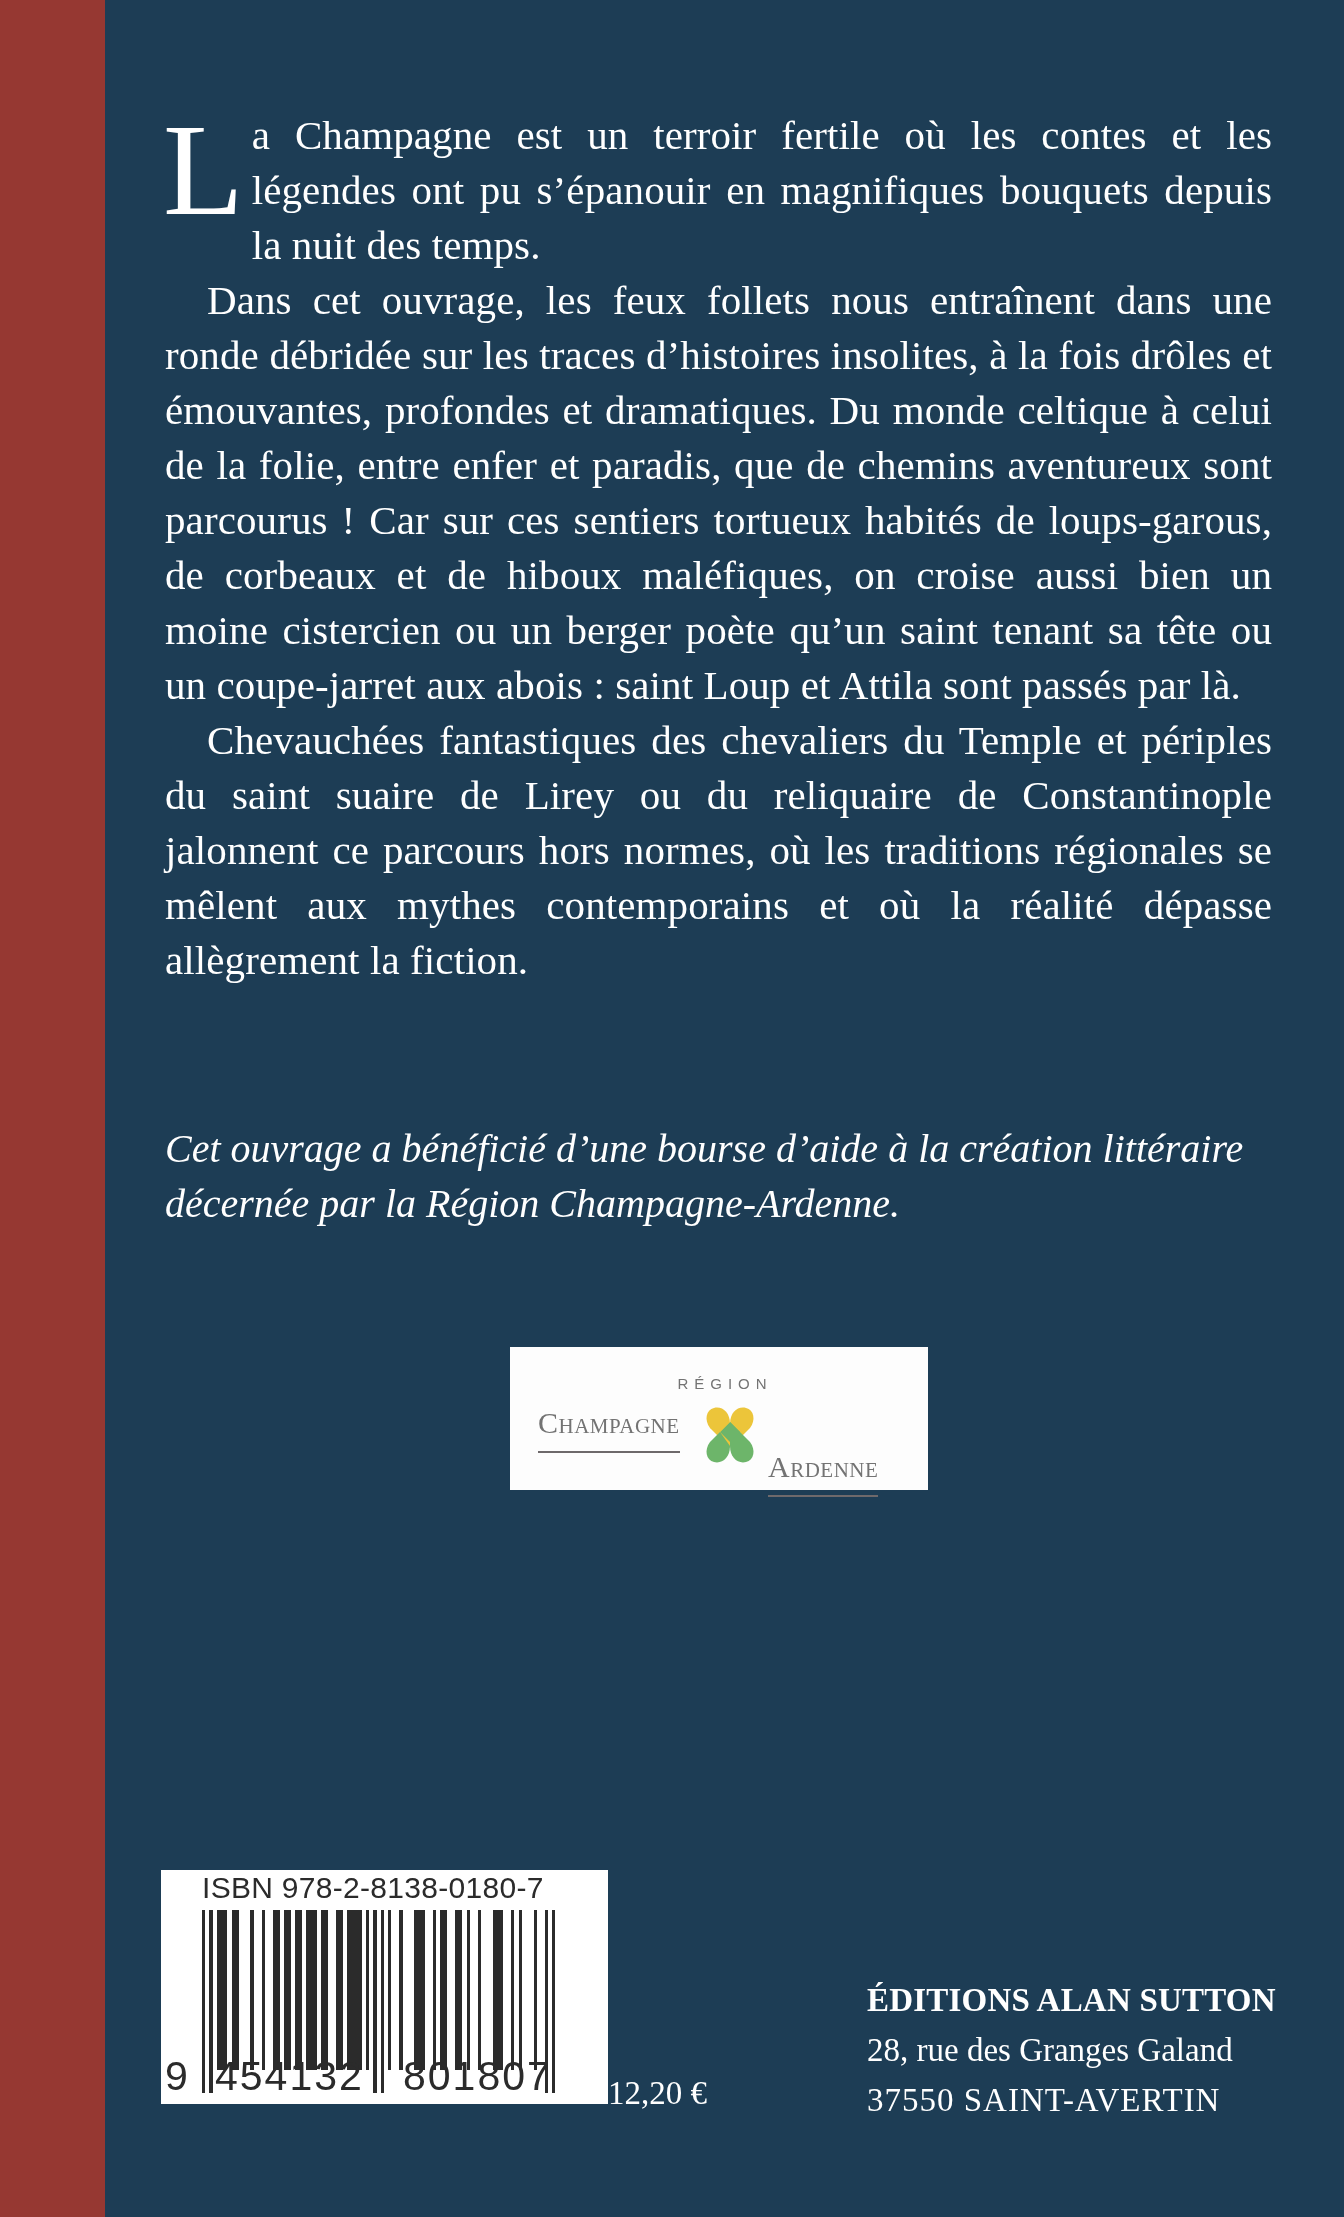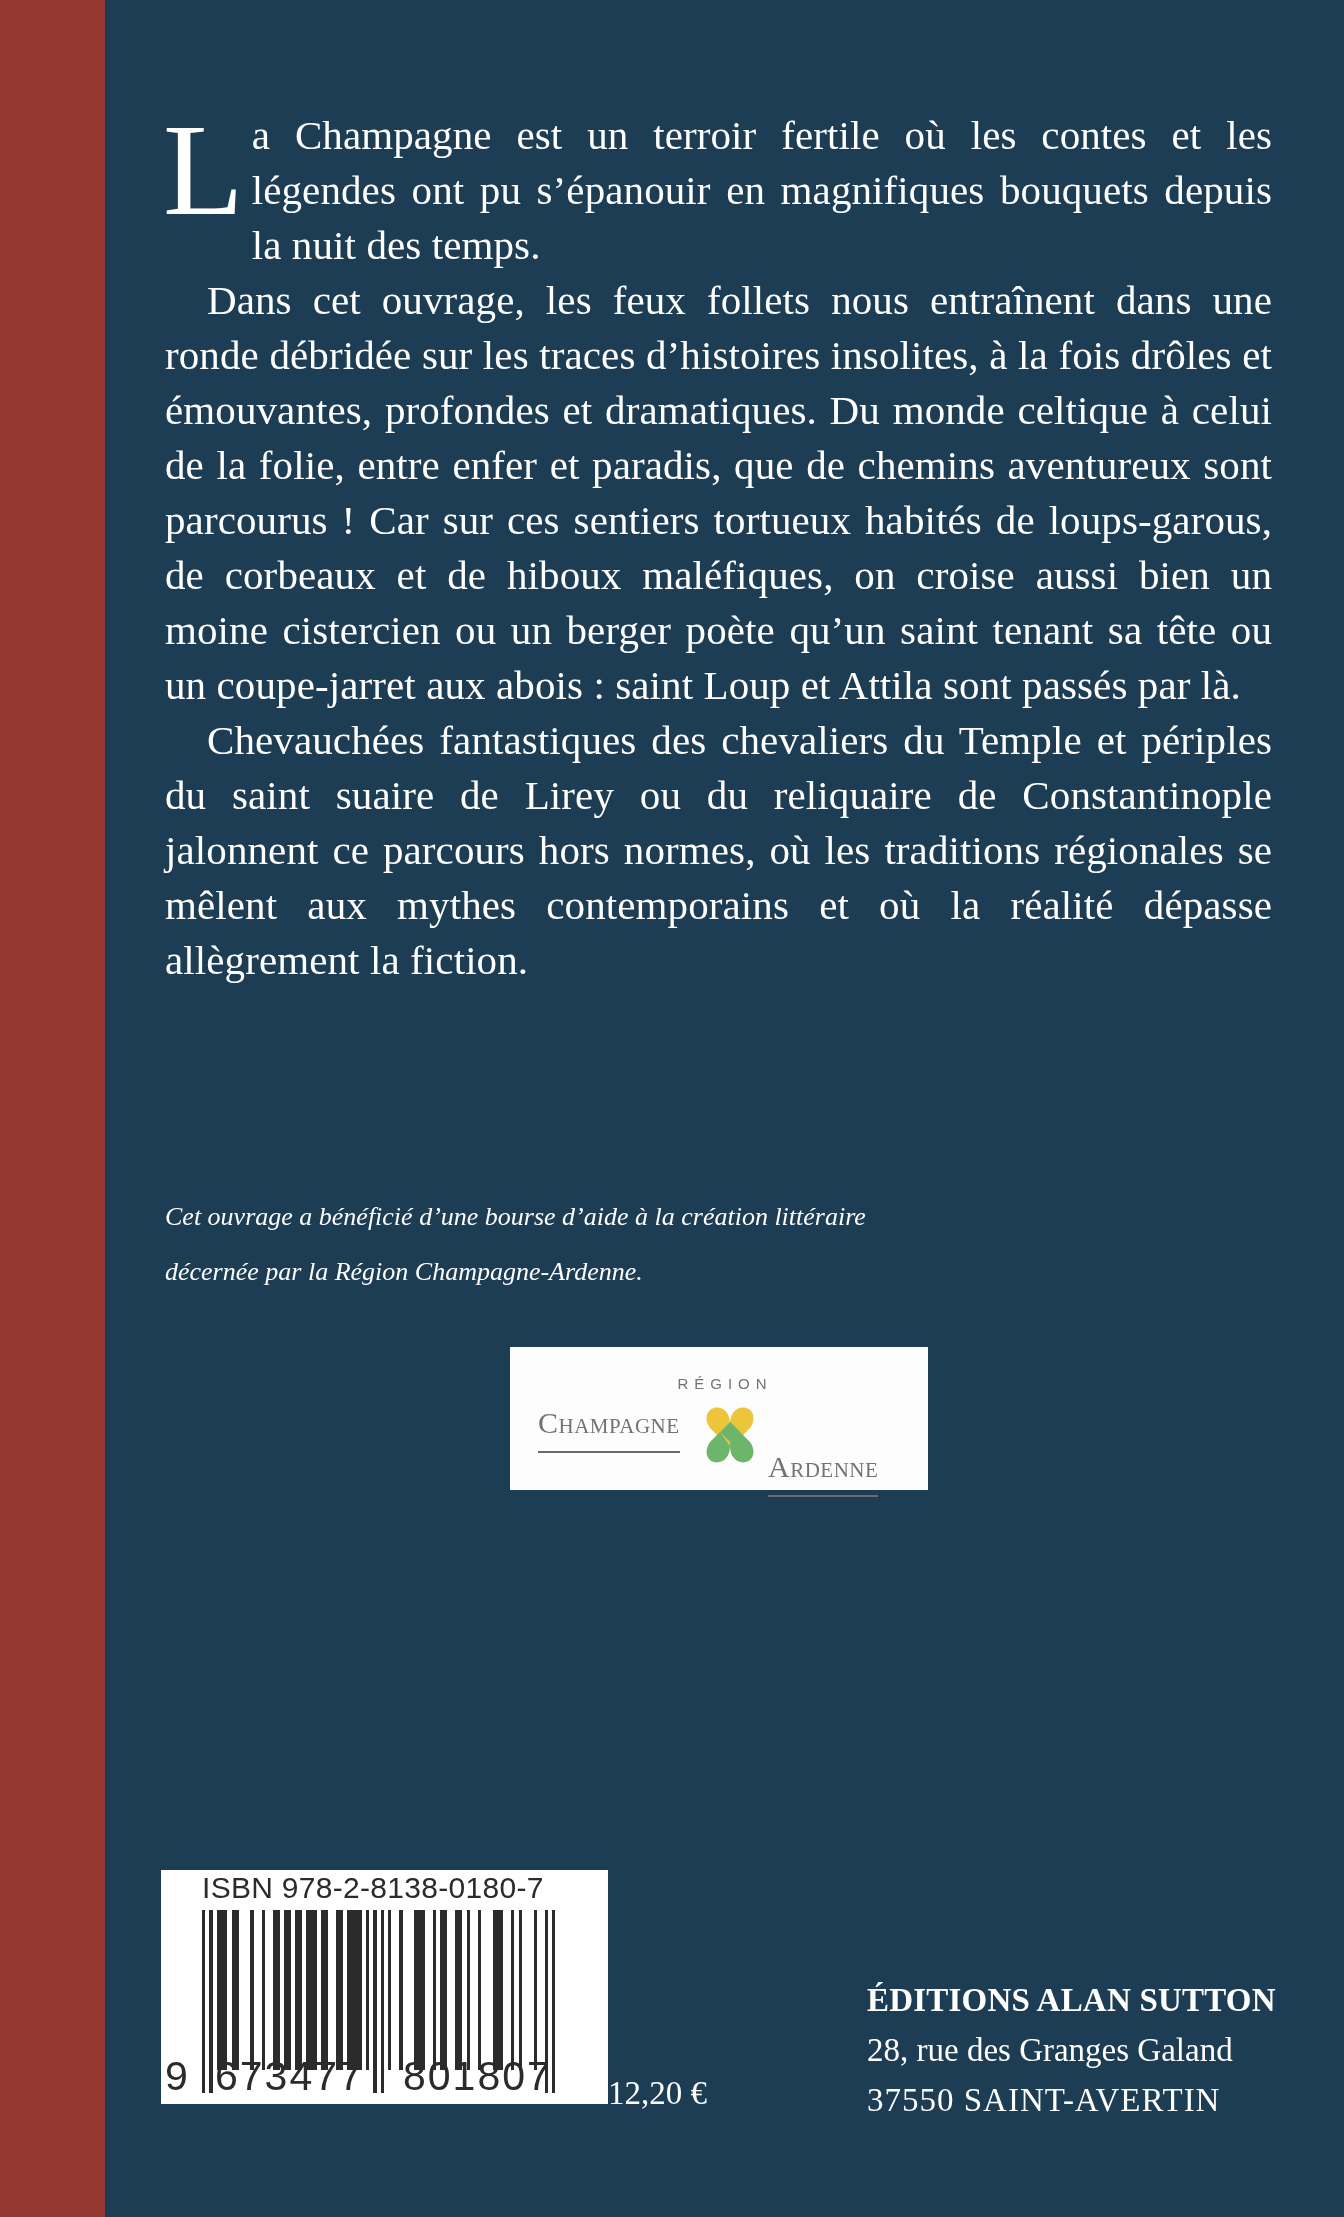--- a/index.html
+++ b/index.html
@@ -30,24 +30,24 @@
   .dropcap {
     float: left;
     font-size: 132px;
     line-height: 100px;
     height: 100px;
     margin: 12px 8px 0 -2px;
     padding-top: 0;
   }
   .grant {
     position: absolute;
-    left: 165px; top: 1189px;
+    left: 165px; top: 1121px;
     width: 1107px;
     font-style: italic;
-    font-size: 26px;
+    font-size: 40px;
     line-height: 55px;
     text-align: justify;
   }
   .grant span { display: block; }
   .logo-box {
     position: absolute;
     left: 510px; top: 1347px;
     width: 418px; height: 143px;
     background: #fdfdfd;
     color: #737373;
@@ -181,21 +181,21 @@
       <div class="bar" style="left: 264.57px; width: 3.13px; height: 160px;"></div>
       <div class="bar" style="left: 275.75px; width: 3.13px; height: 160px;"></div>
       <div class="bar" style="left: 290.65px; width: 10.58px; height: 160px;"></div>
       <div class="bar" style="left: 309.28px; width: 3.13px; height: 160px;"></div>
       <div class="bar" style="left: 316.74px; width: 3.13px; height: 160px;"></div>
       <div class="bar" style="left: 331.64px; width: 3.13px; height: 160px;"></div>
       <div class="bar" style="left: 342.82px; width: 3.13px; height: 183px;"></div>
       <div class="bar" style="left: 350.27px; width: 3.13px; height: 183px;"></div>
     </div>
   <div class="digit" style="left:4px;">9</div>
-  <div class="digit" style="left:54px; letter-spacing:2px;">673477</div>
+  <div class="digit" style="left:54px; letter-spacing:2px;">454132</div>
   <div class="digit" style="left:242px; letter-spacing:2px;">801807</div>
 </div>
 
 <div class="price">12,20 €</div>
 
 <div class="publisher">
   <div class="name">ÉDITIONS ALAN SUTTON</div>
   <div>28, rue des Granges Galand</div>
   <div class="city">37550 SAINT-AVERTIN</div>
 </div>

